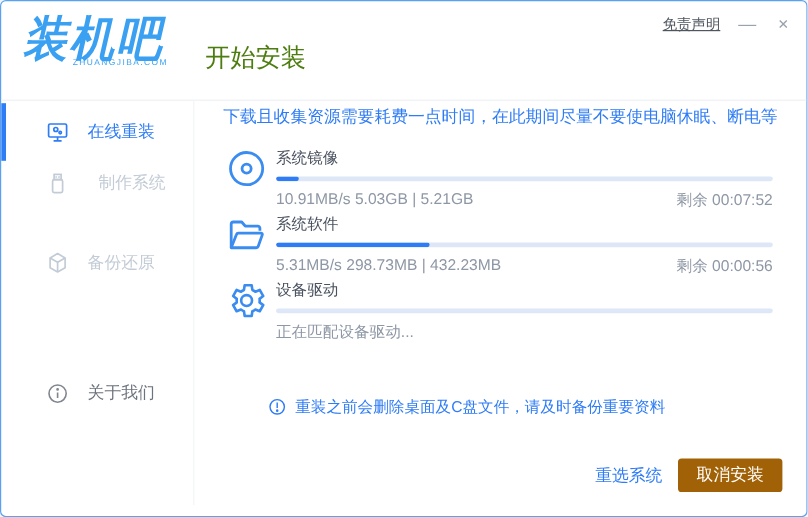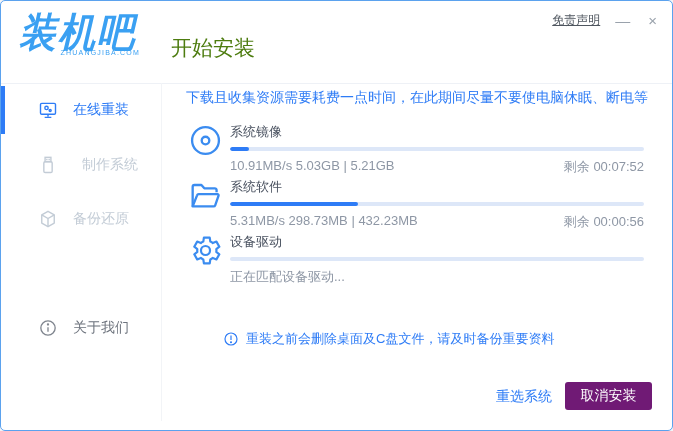--- a/index.html
+++ b/index.html
@@ -23,21 +23,21 @@
 
   
   .sidebar { position:absolute; left:0; top:82px; width:161px; height:338px; border-right:1px solid #f2f4f7; }
   .active-bar { position:absolute; left:0; top:3px; width:4px; height:48px; background:#2e7cf6; }
   .side-item {
     position:absolute; left:0; width:160px; height:28px;
     display:flex; align-items:center; gap:15px; padding-left:37px; font-size:14px; cursor:pointer;
   }
   .side-item .icn { width:20px; height:20px; flex:0 0 20px; }
   .si-0 { top:13px;  color:#2e7cf6; }
-  .si-1 { top:68px;  color:#c3ccd6;gap:24px; }
+  .si-1 { top:56px;  color:#c3ccd6;gap:24px; }
   .si-2 { top:122px; color:#c3ccd6; }
   .si-3 { top:176px; color:#c3ccd6; }
   .si-4 { top:231px; color:#6d737d; }
 
   
   .notice { position:absolute; left:185px; top:88px; width:478px; text-align:left; color:#2e7cf6; font-size:14px; }
   .task { position:absolute; left:187px; width:456px; height:52px; }
   .t-0 { top:119px; } .t-1 { top:174px; } .t-2 { top:229px; }
   .task-icon { position:absolute; left:0; top:3px; width:35px; height:35px; }
   .task-body { margin-left:42px; padding-top:3px; }
@@ -49,21 +49,21 @@
   .warning .icn { width:16px; height:16px; flex:0 0 16px; }
 
   
   .reselect-btn {
     position:absolute; right:120px; bottom:20px; height:28px; line-height:28px;
     background:none; border:none; color:#2e7cf6; font-size:14px; cursor:pointer;
     font-family:Liberation Sans, sans-serif;
   }
   .cancel-btn {
     position:absolute; right:20px; bottom:20px; width:87px; height:28px;
-    background:#701a75; border:none; border-radius:3px; color:#ffffff; font-size:14px; cursor:pointer;
+    background:#a16207; border:none; border-radius:3px; color:#ffffff; font-size:14px; cursor:pointer;
     font-family:"Liberation Sans", sans-serif;
   }
   svg { display:block; }
 </style>
 </head>
 <body>
 
 <div class="window">
 
   <div class="logo">

